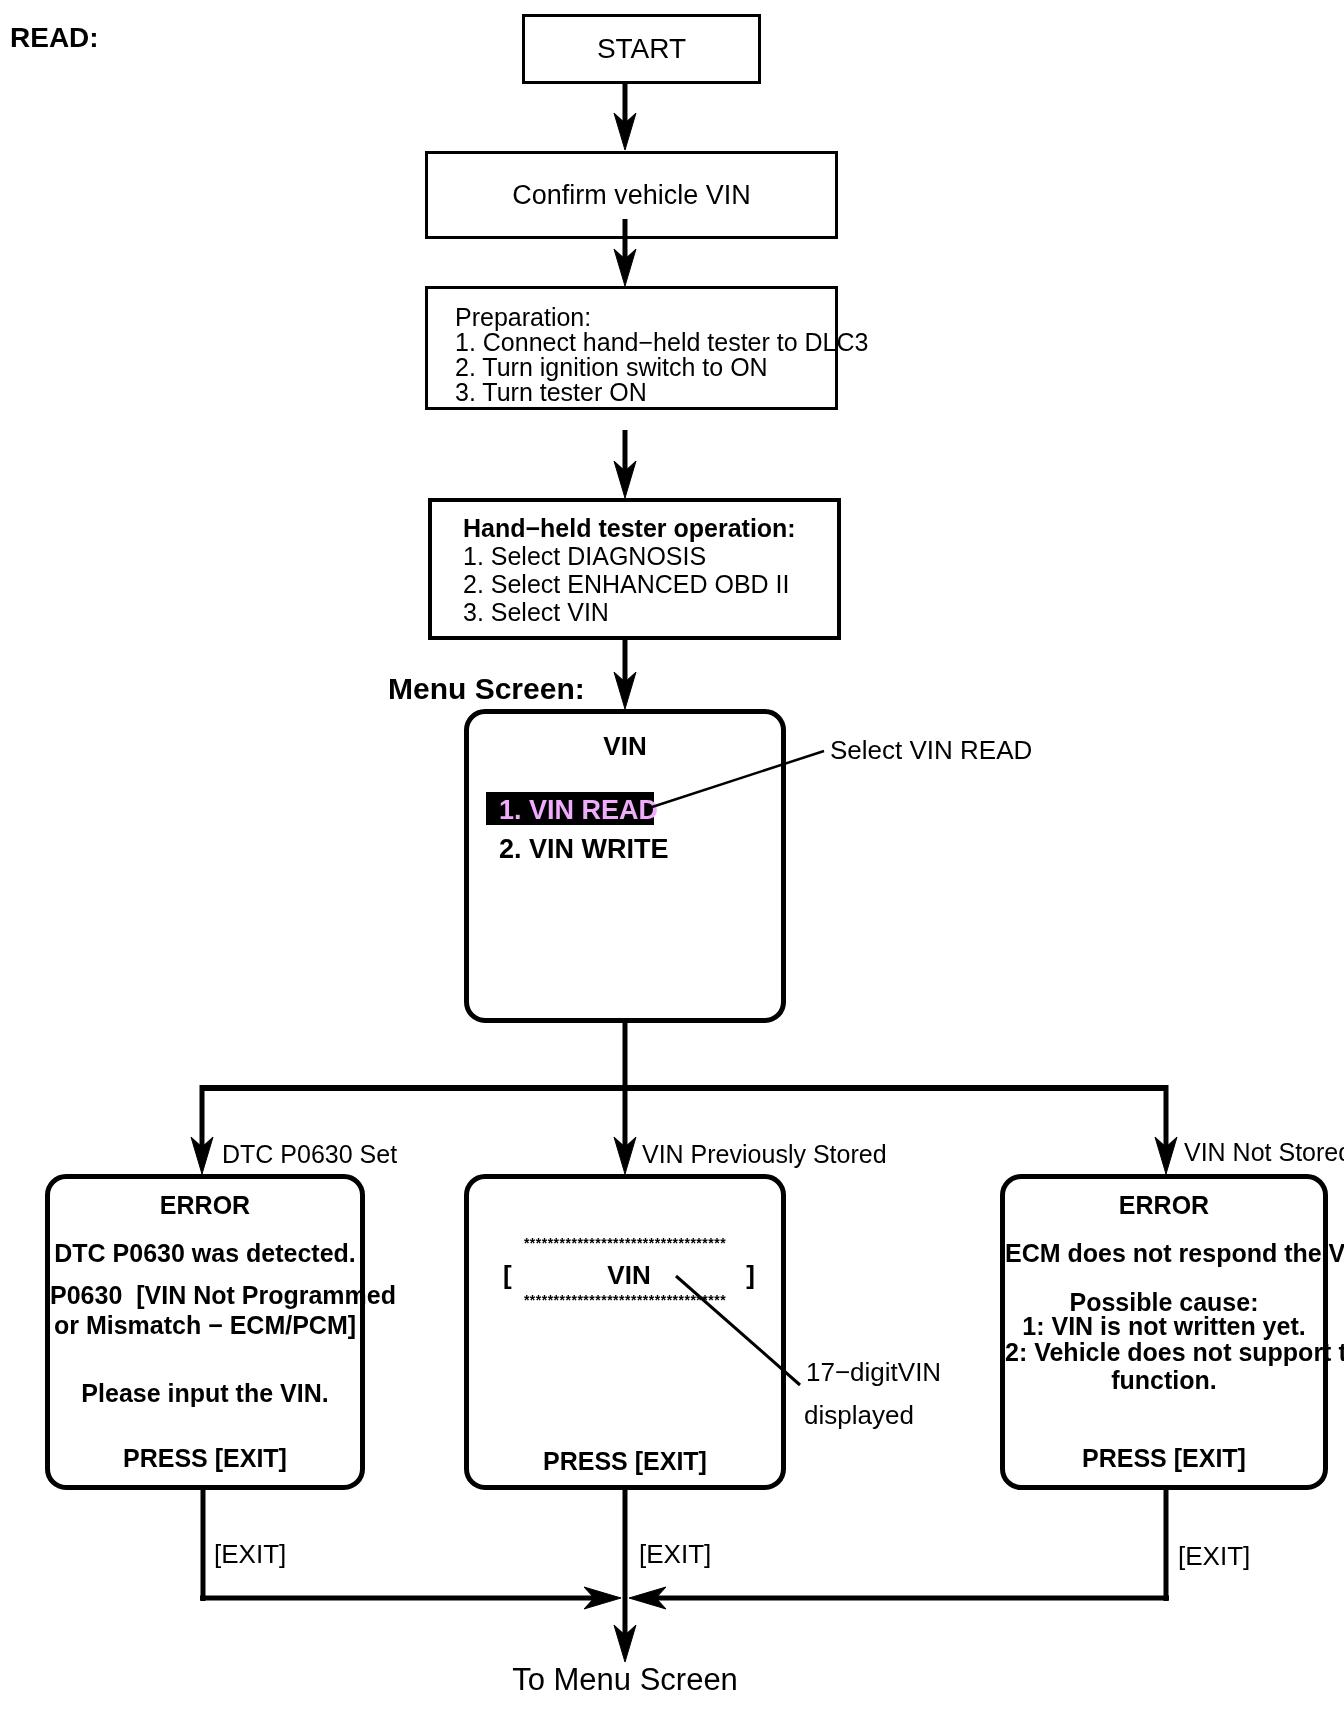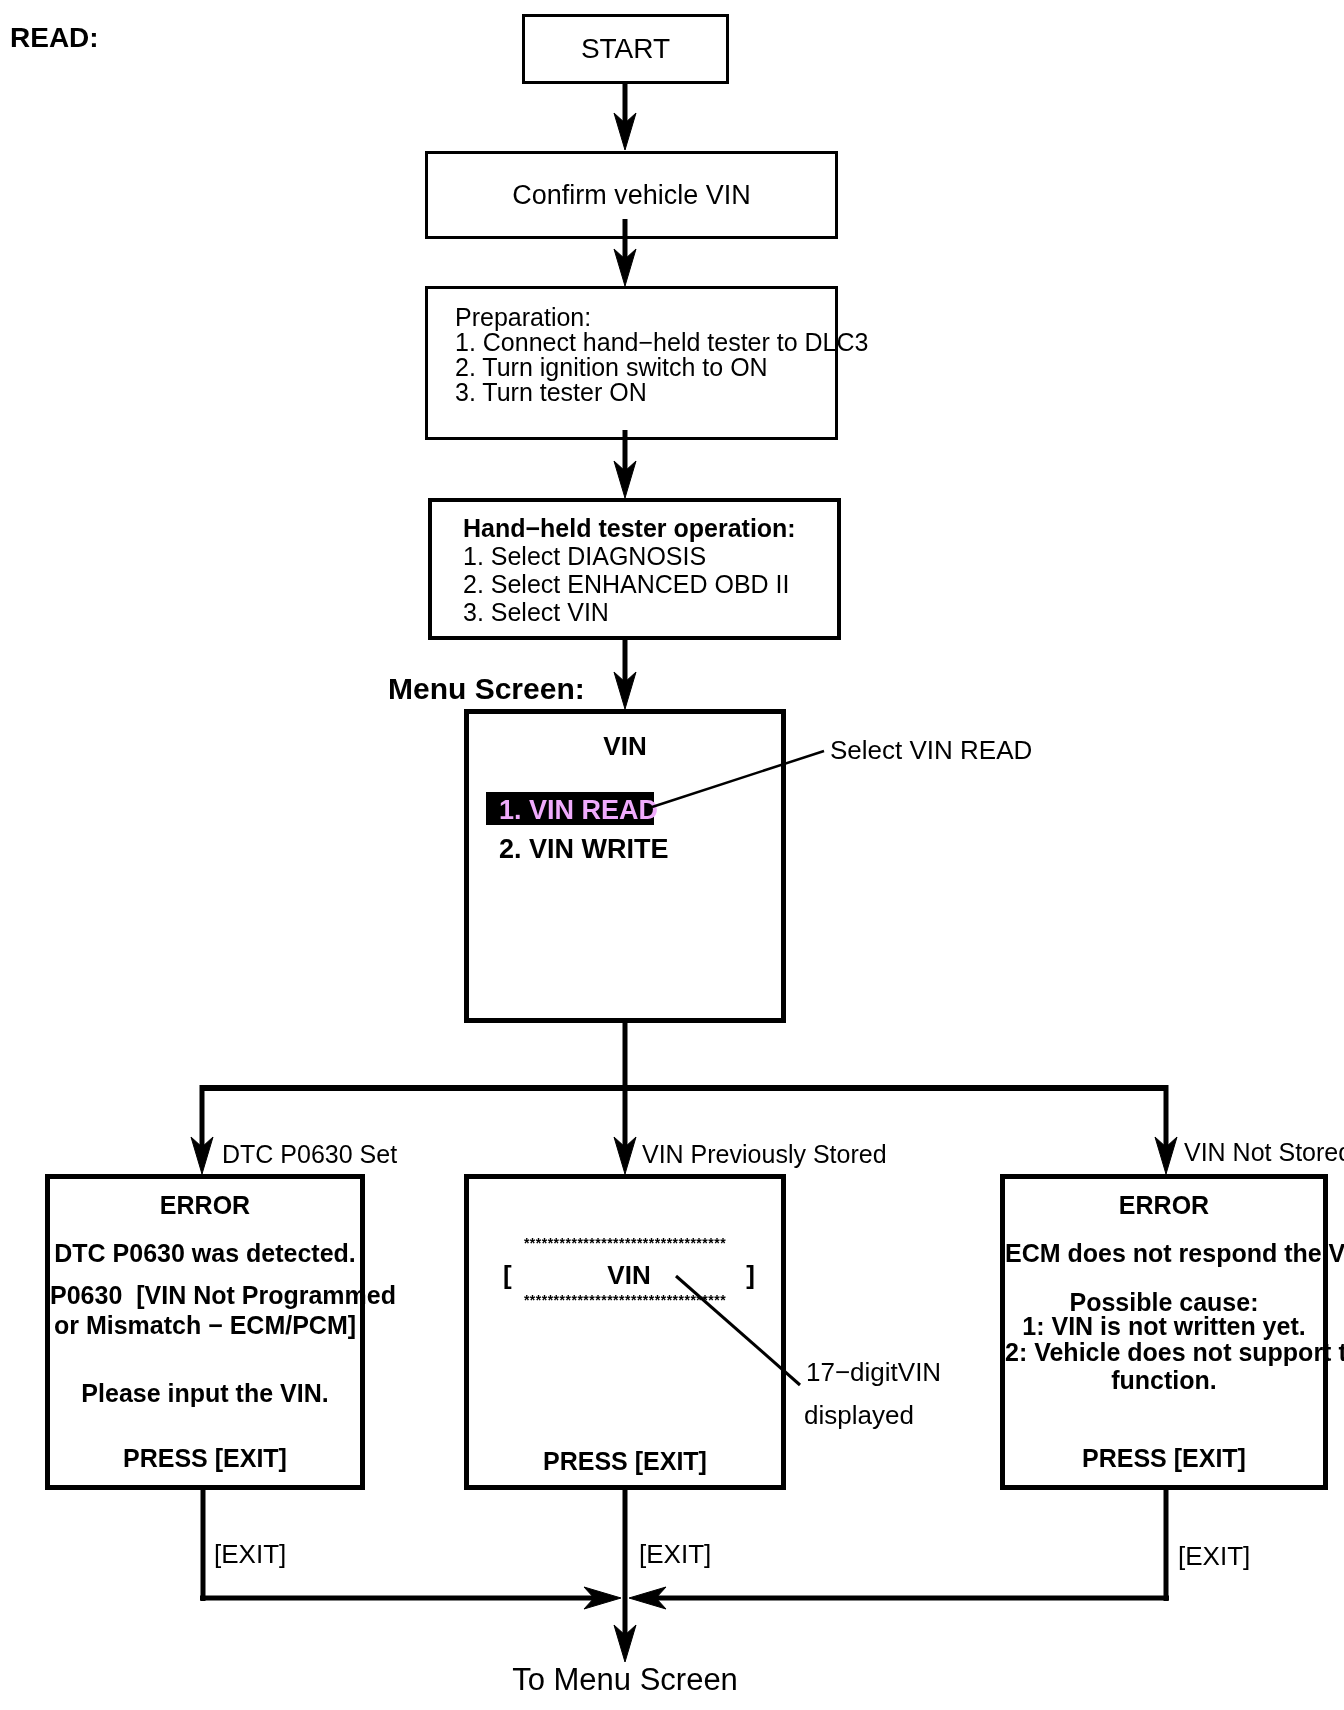--- a/index.html
+++ b/index.html
@@ -1,44 +1,44 @@
 <!DOCTYPE html>
 <html><head>
 <meta charset="utf-8">
 <style>
   html,body{margin:0;padding:0;background:#ffffff;}
   #canvas{position:relative;width:1344px;height:1710px;background:#ffffff;
           font-family:"Liberation Sans",sans-serif;color:#000;overflow:hidden;}
   .box{position:absolute;background:#fff;border:3px solid #000;box-sizing:border-box;z-index:1;}
-  .thick{border-width:5px;}
+  .thick{border-width:5px;border-radius:21px;}
   .mid{border-width:4px;}
   .flexc{display:flex;align-items:center;justify-content:center;}
   .t{position:absolute;white-space:pre;z-index:3;line-height:1.15;}
   .b{font-weight:bold;}
   .c{text-align:center;}
   .w100{left:0;width:100%;}
   svg#wires{position:absolute;left:0;top:0;z-index:2;pointer-events:none;}
   .hl{position:absolute;background:#000;color:#fff;z-index:2;}
 </style>
 </head>
 <body>
 
 <div id="canvas">
 
   <div class="t b" style="left:10px;top:22px;font-size:28px;">READ:</div>
 
-  <div class="box flexc" style="left:522px;top:14px;width:207px;height:70px;">
+  <div class="box flexc" style="left:522px;top:14px;width:239px;height:70px;">
     <span class="pre" style="font-size:28px;">START</span>
   </div>
 
   <div class="box flexc" style="left:425px;top:151px;width:413px;height:88px;">
     <span style="font-size:27px;">Confirm vehicle VIN</span>
   </div>
 
-  <div class="box" style="left:425px;top:286px;width:413px;height:154px;">
+  <div class="box" style="left:425px;top:286px;width:413px;height:124px;">
     <div class="t" style="left:27px;top:16px;font-size:25px;line-height:25px;">Preparation:</div>
     <div class="t" style="left:27px;top:41px;font-size:25px;line-height:25px;">1. Connect hand−held tester to DLC3</div>
     <div class="t" style="left:27px;top:66px;font-size:25px;line-height:25px;">2. Turn ignition switch to ON</div>
     <div class="t" style="left:27px;top:91px;font-size:25px;line-height:25px;">3. Turn tester ON</div>
   </div>
 
   <div class="box mid" style="left:428px;top:498px;width:413px;height:142px;">
     <div class="t b" style="left:31px;top:12px;font-size:25px;">Hand−held tester operation:</div>
     <div class="t" style="left:31px;top:40px;font-size:25px;">1. Select DIAGNOSIS</div>
     <div class="t" style="left:31px;top:68px;font-size:25px;">2. Select ENHANCED OBD II</div>

